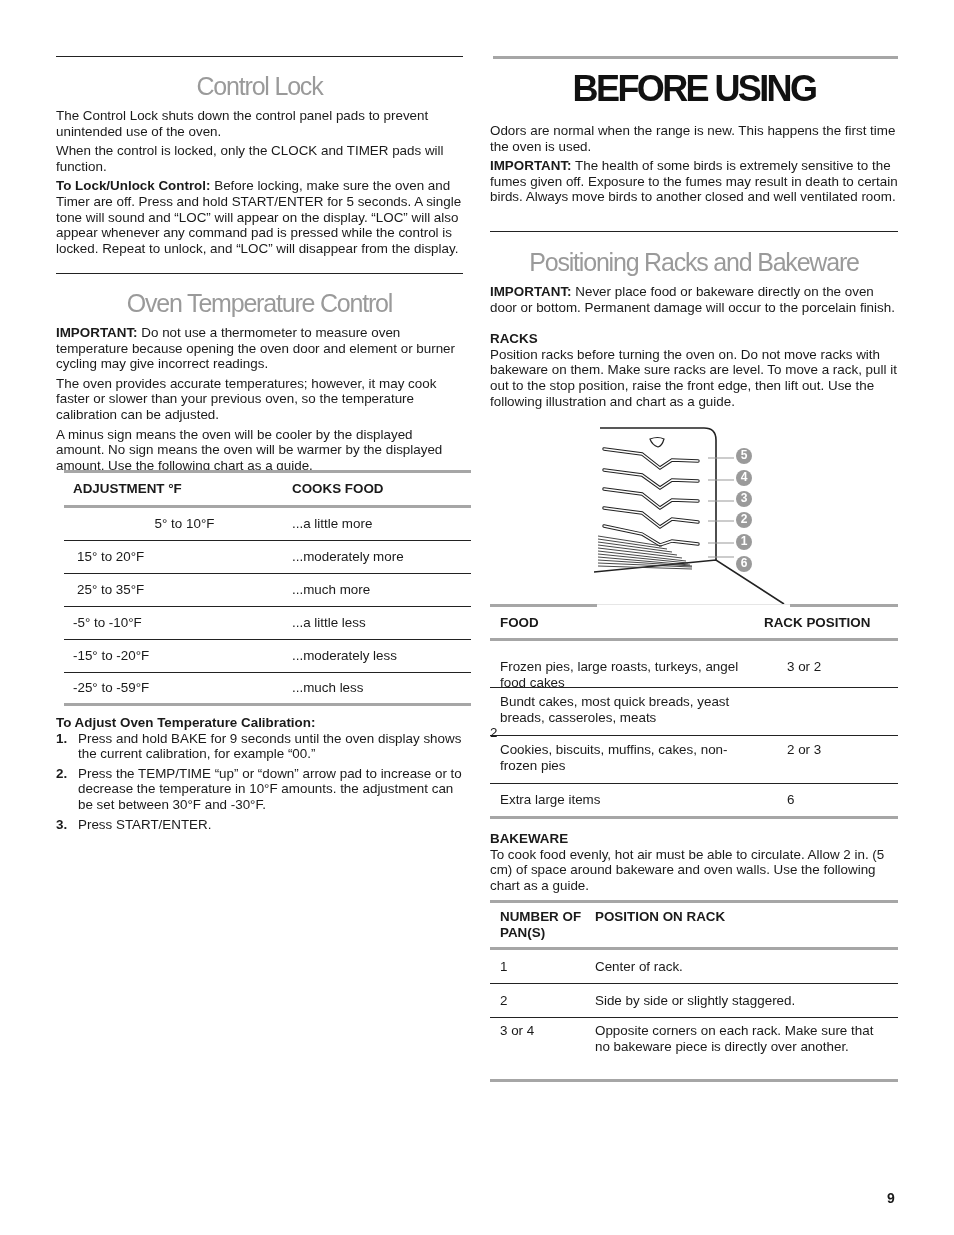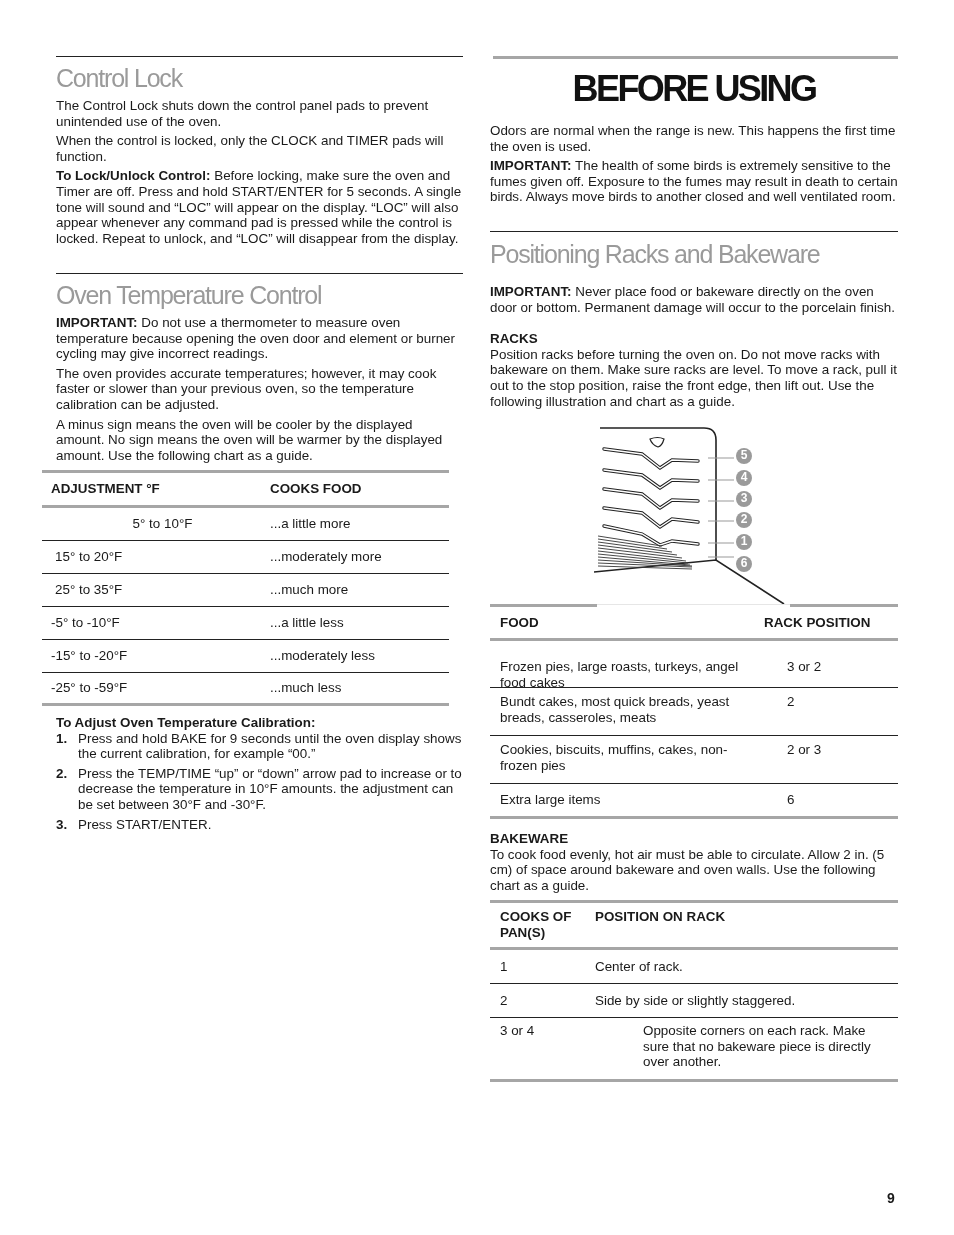--- a/index.html
+++ b/index.html
@@ -2,21 +2,21 @@
 <html><head>
 <meta charset="utf-8">
 <style>
   html, body { margin: 0; padding: 0; background: #ffffff; }
   body { width: 954px; height: 1235px; position: relative; font-family: "Liberation Sans", sans-serif; color: #1a1a1a; font-size: 13.4px; line-height: 15.6px; }
   .col { position: absolute; top: 0; }
   .col-left { left: 56px; width: 407px; }
   .col-right { left: 490px; width: 408px; }
   .rule-dark { position: absolute; height: 1px; background: #222; }
   .rule-gray { position: absolute; height: 3px; background: #a6a6a6; }
-  .section-title { text-align: left; color: #9a9a9a; font-size: 25px; line-height: 28px; letter-spacing: -1.2px; font-weight: normal; margin: 0; }
+  .section-title { text-align: center; color: #9a9a9a; font-size: 25px; line-height: 28px; letter-spacing: -1.2px; font-weight: normal; margin: 8px; }
   .main-title { text-align: center; color: #111; font-size: 36px; line-height: 40px; font-weight: bold; letter-spacing: -2.6px; margin: 0; }
   p { margin: 0 0 4px 0; }
   b { font-weight: bold; }
   .sub-head { font-weight: bold; margin: 0; }
   .tbl-wrap { position: absolute; }
   .tbl-top { height: 3px; background: #a6a6a6; }
   .tbl-row { display: flex; border-bottom: 1px solid #222; }
   .tbl-row.head { border-bottom: 3px solid #a6a6a6; font-weight: bold; }
   .tbl-row.last { border-bottom: 3px solid #a6a6a6; }
   .cell { box-sizing: border-box; }
@@ -39,21 +39,21 @@
 
 <div class="rule-dark" style="left:56px; top:273px; width:407px;"></div>
 
 <div class="col col-left" style="top:281px;">
   <h2 class="section-title">Oven Temperature Control</h2>
   <p style="margin-top:6px;"><b>IMPORTANT:</b><span> Do not use a thermometer to measure oven temperature because opening the oven door and element or burner cycling may give incorrect readings.</span></p>
   <p>The oven provides accurate temperatures; however, it may cook faster or slower than your previous oven, so the temperature calibration can be adjusted.</p>
   <p>A minus sign means the oven will be cooler by the displayed amount. No sign means the oven will be warmer by the displayed amount. Use the following chart as a guide.</p>
 </div>
 
-<div class="tbl-wrap" style="left:42px; top:470px; width:407px;">
+<div class="tbl-wrap" style="left:64px; top:470px; width:407px;">
   <div class="tbl-top"></div>
   <div class="tbl-row head" style="height:32px; align-items:center;">
     <div class="cell" style="width:228px; padding-left:9px;">ADJUSTMENT °F</div>
     <div class="cell">COOKS FOOD</div>
   </div>
   <div class="tbl-row" style="height:32px; align-items:center;">
     <div class="cell" style="width:228px; padding-left:13px;text-align:center;">5° to 10°F</div>
     <div class="cell">...a little more</div>
   </div>
   <div class="tbl-row" style="height:32px; align-items:center;">
@@ -101,21 +101,21 @@
 <div class="col col-right" style="top:69px;">
   <h1 class="main-title">BEFORE USING</h1>
   <p style="margin-top:14px;">Odors are normal when the range is new. This happens the first time the oven is used.</p>
   <p><b>IMPORTANT:</b><span> The health of some birds is extremely sensitive to the fumes given off. Exposure to the fumes may result in death to certain birds. Always move birds to another closed and well ventilated room.</span></p>
 </div>
 
 <div class="rule-dark" style="left:490px; top:231px; width:408px;"></div>
 
 <div class="col col-right" style="top:240px;">
   <h2 class="section-title">Positioning Racks and Bakeware</h2>
-  <p style="margin-top:16px;"><b>IMPORTANT:</b><span> Never place food or bakeware directly on the oven door or bottom. Permanent damage will occur to the porcelain finish.</span></p>
+  <p style="margin-top:8px;"><b>IMPORTANT:</b><span> Never place food or bakeware directly on the oven door or bottom. Permanent damage will occur to the porcelain finish.</span></p>
   <p class="sub-head" style="margin-top:16px;">RACKS</p>
   <p>Position racks before turning the oven on. Do not move racks with bakeware on them. Make sure racks are level. To move a rack, pull it out to the stop position, raise the front edge, then lift out. Use the following illustration and chart as a guide.</p>
 </div>
 
 <div style="position:absolute; left:592px; top:424px; width:200px; height:180px;">
   <svg width="200" height="180" viewBox="0 0 200 180">
 
     <path d="M8,4 L112,4 Q124,4 124,16 L124,136" fill="none" stroke="#222" stroke-width="1.6"></path>
     <path d="M2,148 L124,136 L192,180" fill="none" stroke="#222" stroke-width="1.6"></path>
 
@@ -183,21 +183,21 @@
     <div style="width:108px; background:#a6a6a6;"></div>
   </div>
   <div class="tbl-row head" style="height:31px; align-items:center;">
     <div class="cell" style="width:274px; padding-left:10px;">FOOD</div>
     <div class="cell">RACK POSITION</div>
   </div>
   <div class="tbl-row" style="height:47px; padding-top:18px; box-sizing:border-box;">
     <div class="cell" style="width:297px; padding-left:10px; padding-right:46px;">Frozen pies, large roasts, turkeys, angel food cakes</div>
     <div class="cell">3 or 2</div>
   </div>
-  <div class="tbl-row" style="height:48px; padding-top:6px; box-sizing:border-box;">
+  <div class="tbl-row" style="height:48px; padding-top:6px; box-sizing:border-box;flex-direction:column;">
     <div class="cell" style="width:297px; padding-left:10px; padding-right:40px;">Bundt cakes, most quick breads, yeast breads, casseroles, meats</div>
     <div class="cell">2</div>
   </div>
   <div class="tbl-row" style="height:48px; padding-top:6px; box-sizing:border-box;">
     <div class="cell" style="width:297px; padding-left:10px; padding-right:40px;">Cookies, biscuits, muffins, cakes, non-frozen pies</div>
     <div class="cell">2 or 3</div>
   </div>
   <div class="tbl-row last" style="height:32px; align-items:center;">
     <div class="cell" style="width:297px; padding-left:10px;">Extra large items</div>
     <div class="cell">6</div>
@@ -205,30 +205,30 @@
 </div>
 
 <div class="col col-right" style="top:831px;">
   <p class="sub-head">BAKEWARE</p>
   <p>To cook food evenly, hot air must be able to circulate. Allow 2 in. (5 cm) of space around bakeware and oven walls. Use the following chart as a guide.</p>
 </div>
 
 <div class="tbl-wrap" style="left:490px; top:900px; width:408px;">
   <div class="tbl-top"></div>
   <div class="tbl-row head" style="height:47px; padding-top:6px; box-sizing:border-box;">
-    <div class="cell" style="width:105px; padding-left:10px; padding-right:8px;">COOKS OF PAN(S)</div>
+    <div class="cell" style="width:105px; padding-left:10px; padding-right:8px;">NUMBER OF PAN(S)</div>
     <div class="cell">POSITION ON RACK</div>
   </div>
   <div class="tbl-row" style="height:33px; align-items:center;">
     <div class="cell" style="width:105px; padding-left:10px;">1</div>
     <div class="cell">Center of rack.</div>
   </div>
   <div class="tbl-row" style="height:33px; align-items:center;">
     <div class="cell" style="width:105px; padding-left:10px;">2</div>
     <div class="cell">Side by side or slightly staggered.</div>
   </div>
-  <div class="tbl-row last" style="height:64px; padding-top:5px; box-sizing:border-box;gap:48px;">
+  <div class="tbl-row last" style="height:64px; padding-top:5px; box-sizing:border-box;">
     <div class="cell" style="width:105px; padding-left:10px;">3 or 4</div>
     <div class="cell" style="flex:1; padding-right:10px;">Opposite corners on each rack. Make sure that no bakeware piece is directly over another.</div>
   </div>
 </div>
 
 <div class="page-num">9</div>
 
 </body></html>

